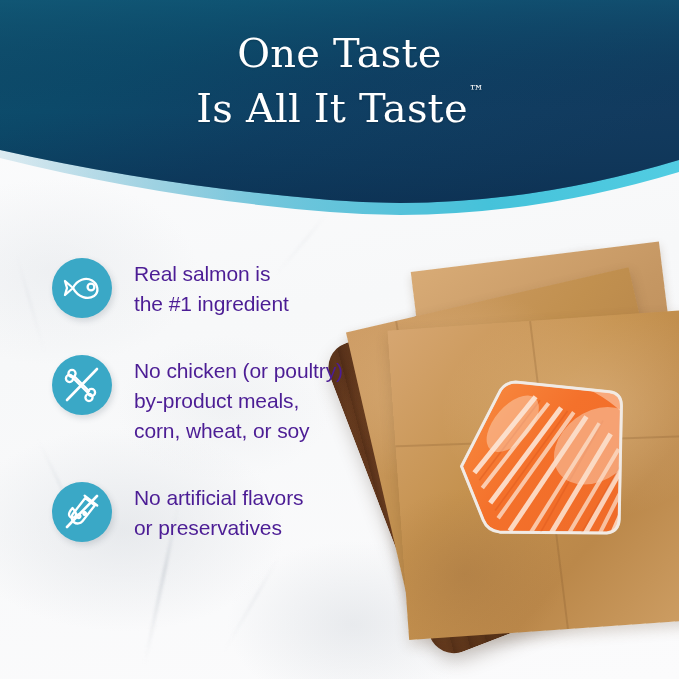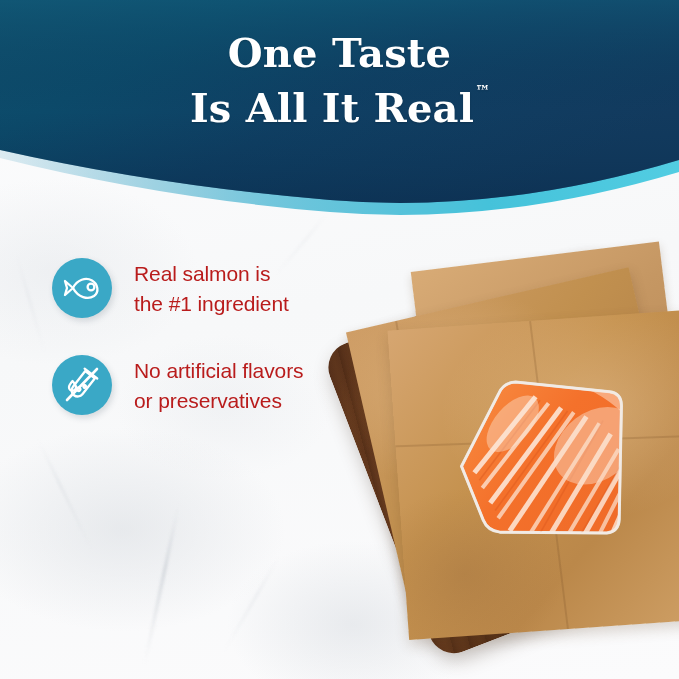--- a/index.html
+++ b/index.html
@@ -49,21 +49,21 @@
   }
   .header-band svg { display: block; }
 
   .headline {
     position: absolute;
     left: 0; top: 28px;
     width: 679px;
     text-align: center;
     color: #ffffff;
     font-family: "DejaVu Serif", "Liberation Serif", serif;
-    font-weight: bold;
+    font-weight: normal;
     font-size: 40px;
     line-height: 50px;
     letter-spacing: 0.2px;
     text-shadow: 0 1px 2px rgba(0,0,0,0.18);
     z-index: 5;
   }
   .headline .l2 { position: relative; display: inline-block; }
   .headline .tm {
     font-size: 15px;
     vertical-align: super;
@@ -94,21 +94,21 @@
     border-radius: 50%;
     background: #3aa8c6;
     box-shadow: 2px 3px 6px rgba(60,80,95,0.18);
     display: flex;
     align-items: center;
     justify-content: center;
   }
   .bullet-icon svg { display: block; }
   .benefit-text {
     margin-left: 22px;
-    color: #b91c1c;
+    color: #4c1d95;
     font-size: 21px;
     line-height: 30px;
     font-weight: normal;
     letter-spacing: -0.1px;
     padding-top: 1px;
     white-space: pre-line;
   }
 
   
   .scene {
@@ -287,39 +287,59 @@
 
       <path d="M0 0 H679 V172 Q500 226 330 212 Q160 198 0 158 Z" fill="url(#cyanGrad)" data-interactable="false"></path>
 
       <path d="M0 0 H679 V160 Q500 214 330 200 Q160 186 0 150 Z" fill="url(#bandGrad)" data-interactable="false"></path>
       <path d="M0 0 H679 V160 Q500 214 330 200 Q160 186 0 150 Z" fill="url(#bandGradV)" data-interactable="false"></path>
     </svg>
   </div>
 
   <div class="headline" data-interactable="false">
     <div class="l1" data-interactable="false">One Taste</div>
-    <div class="l2" data-interactable="false"><span data-interactable="false">Is All It Real</span><span class="tm" data-interactable="false">™</span></div>
+    <div class="l2" data-interactable="false"><span data-interactable="false">Is All It Taste</span><span class="tm" data-interactable="false">™</span></div>
   </div>
 
   <div class="benefits" data-interactable="false">
 
     <div class="benefit" data-interactable="false">
       <div class="bullet-icon" data-interactable="false">
         <svg width="42" height="30" viewBox="0 0 42 30" aria-hidden="true">
           <g fill="none" stroke="#ffffff" stroke-width="2.3" stroke-linecap="round" stroke-linejoin="round">
             <path d="M12 15 C16 6.5 25 4 31 7.5 C37 11 38.5 19 33 23 C27 27 17 24.5 12 15 Z"></path>
             <path d="M12 15 L4 8 L6 15 L4 22 Z"></path>
             <circle cx="30" cy="14" r="3.4"></circle>
           </g>
         </svg>
       </div>
       <div class="benefit-text" data-interactable="false">Real salmon is
 the #1 ingredient</div>
     </div>
 
+    <div class="benefit" data-interactable="false">
+      <div class="bullet-icon" data-interactable="false">
+        <svg width="42" height="42" viewBox="0 0 42 42" aria-hidden="true">
+          <g fill="none" stroke="#ffffff" stroke-width="2.3" stroke-linecap="round" stroke-linejoin="round">
+
+            <path d="M13.5 12.5 L28 27"></path>
+            <circle cx="11" cy="9.5" r="3.6"></circle>
+            <circle cx="8.5" cy="14.5" r="3.6"></circle>
+            <circle cx="30.5" cy="28.5" r="3.6"></circle>
+            <circle cx="28" cy="33.5" r="3.6"></circle>
+            <path d="M11.5 13.5 L27 29"></path>
+
+            <path d="M36 5 L6 36" stroke-width="2.6"></path>
+          </g>
+        </svg>
+      </div>
+      <div class="benefit-text" data-interactable="false">No chicken (or poultry)
+by-product meals,
+corn, wheat, or soy</div>
+    </div>
 
     <div class="benefit" data-interactable="false">
       <div class="bullet-icon" data-interactable="false">
         <svg width="42" height="42" viewBox="0 0 42 42" aria-hidden="true">
           <g fill="none" stroke="#ffffff" stroke-width="2.3" stroke-linecap="round" stroke-linejoin="round">
 
             <g transform="rotate(38 21 21)">
               <path d="M15 8 L27 8 L27 28 A6 6 0 0 1 15 28 Z"></path>
               <path d="M13 6.5 L29 6.5"></path>
               <circle cx="21" cy="26.5" r="1.7"></circle>

